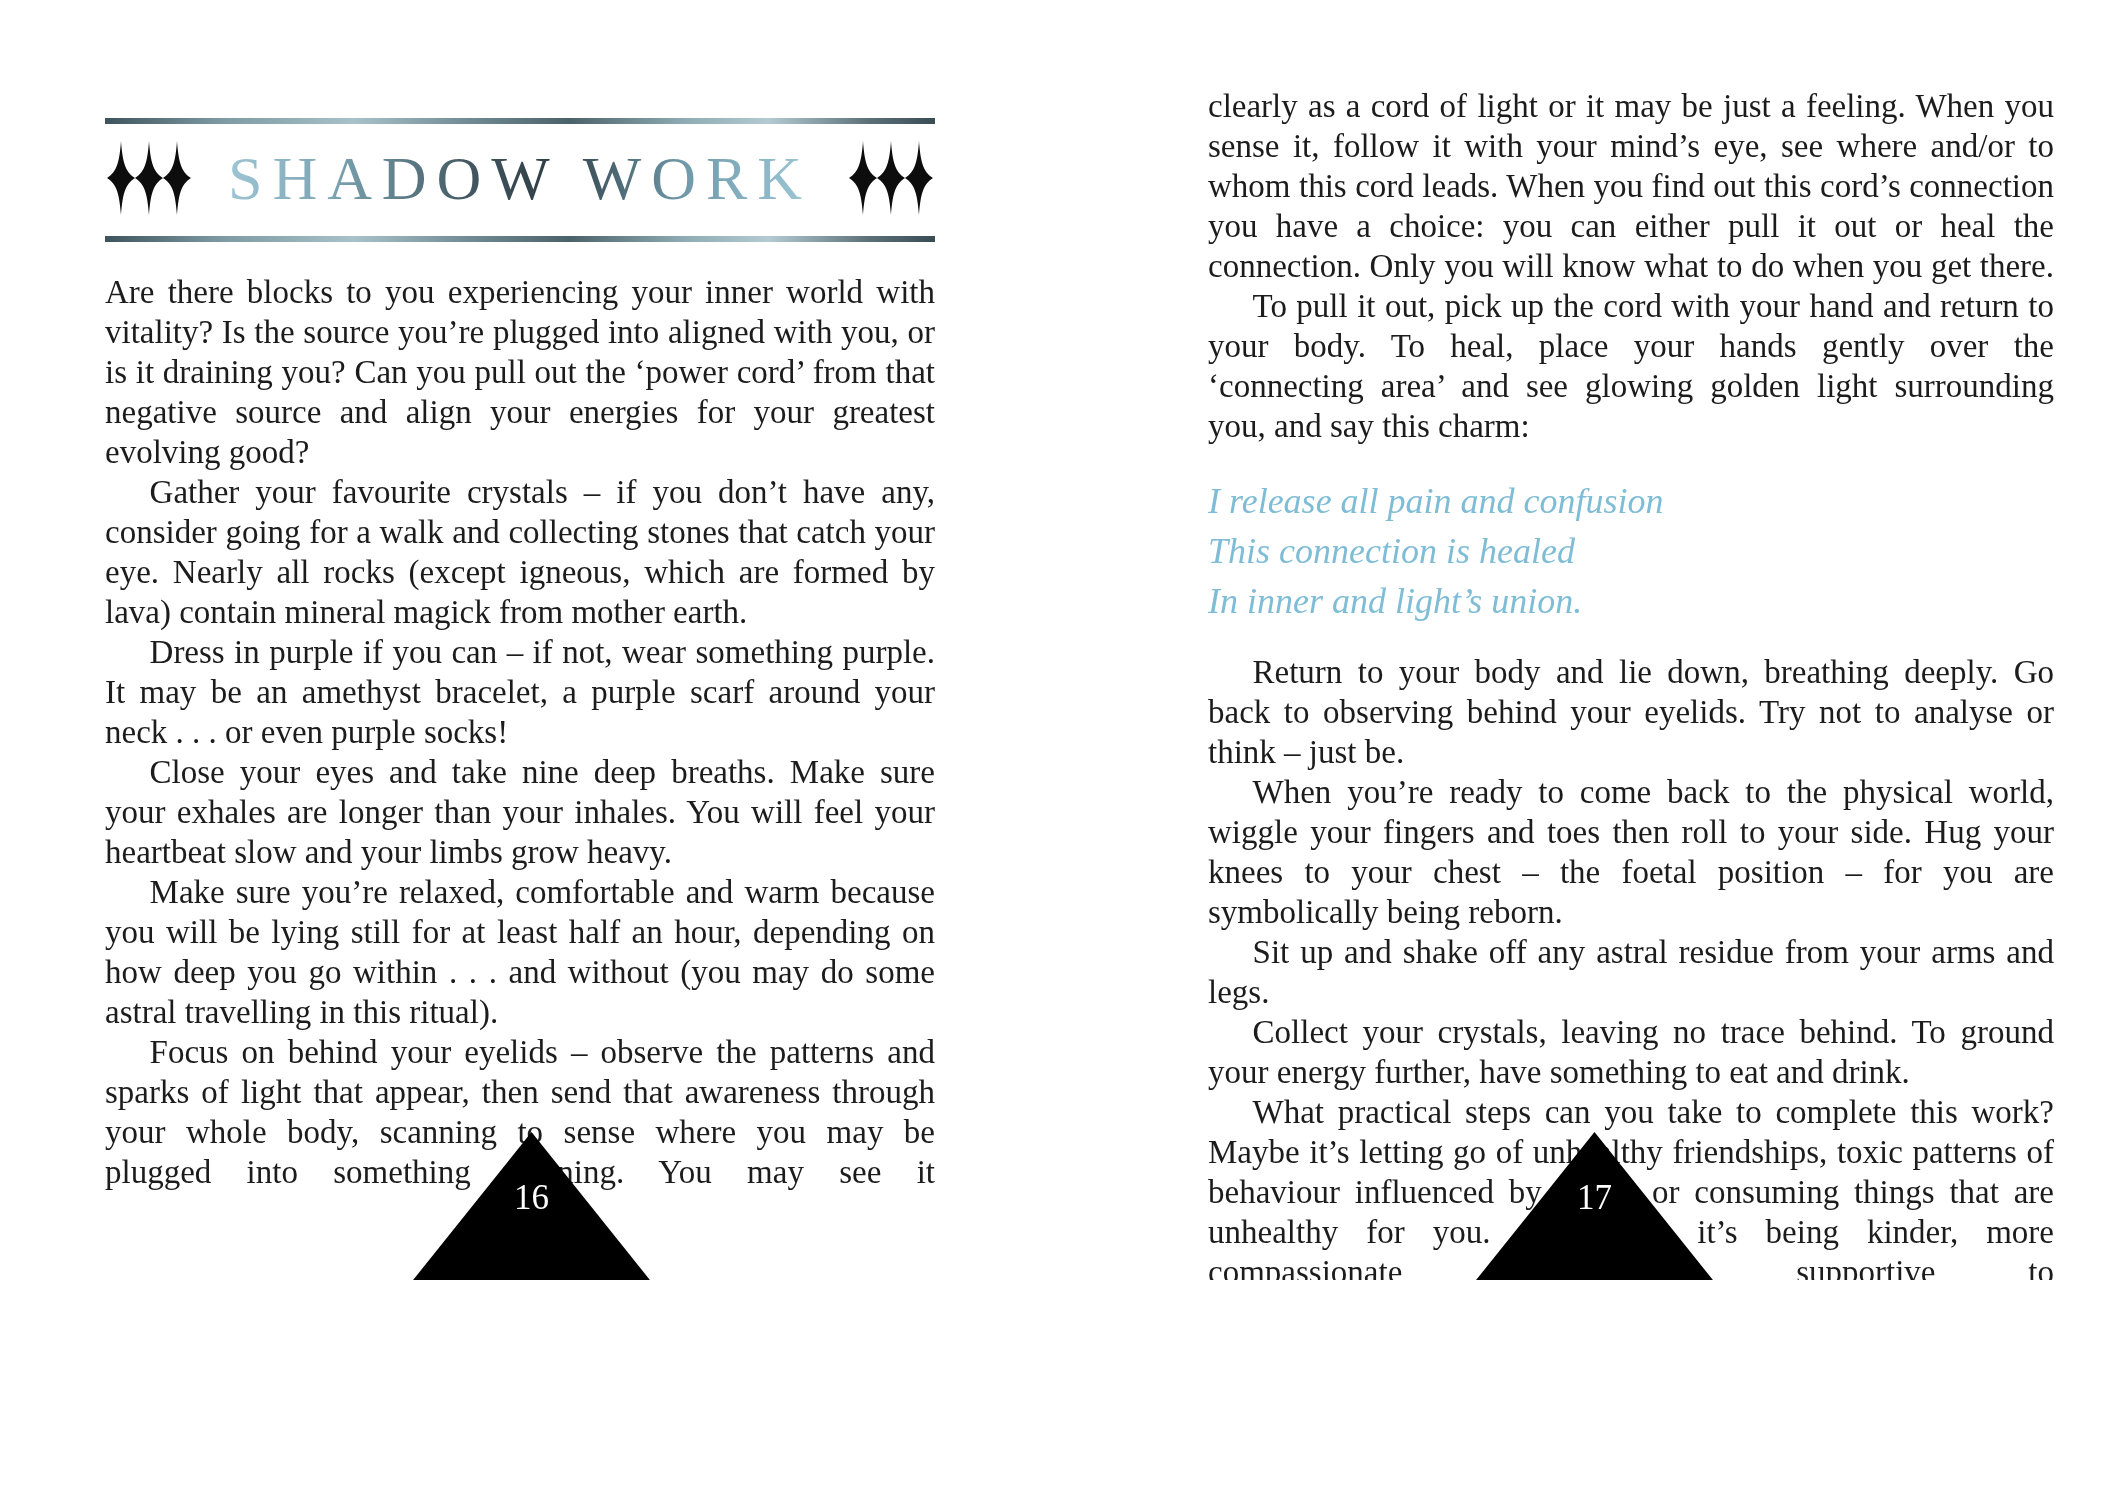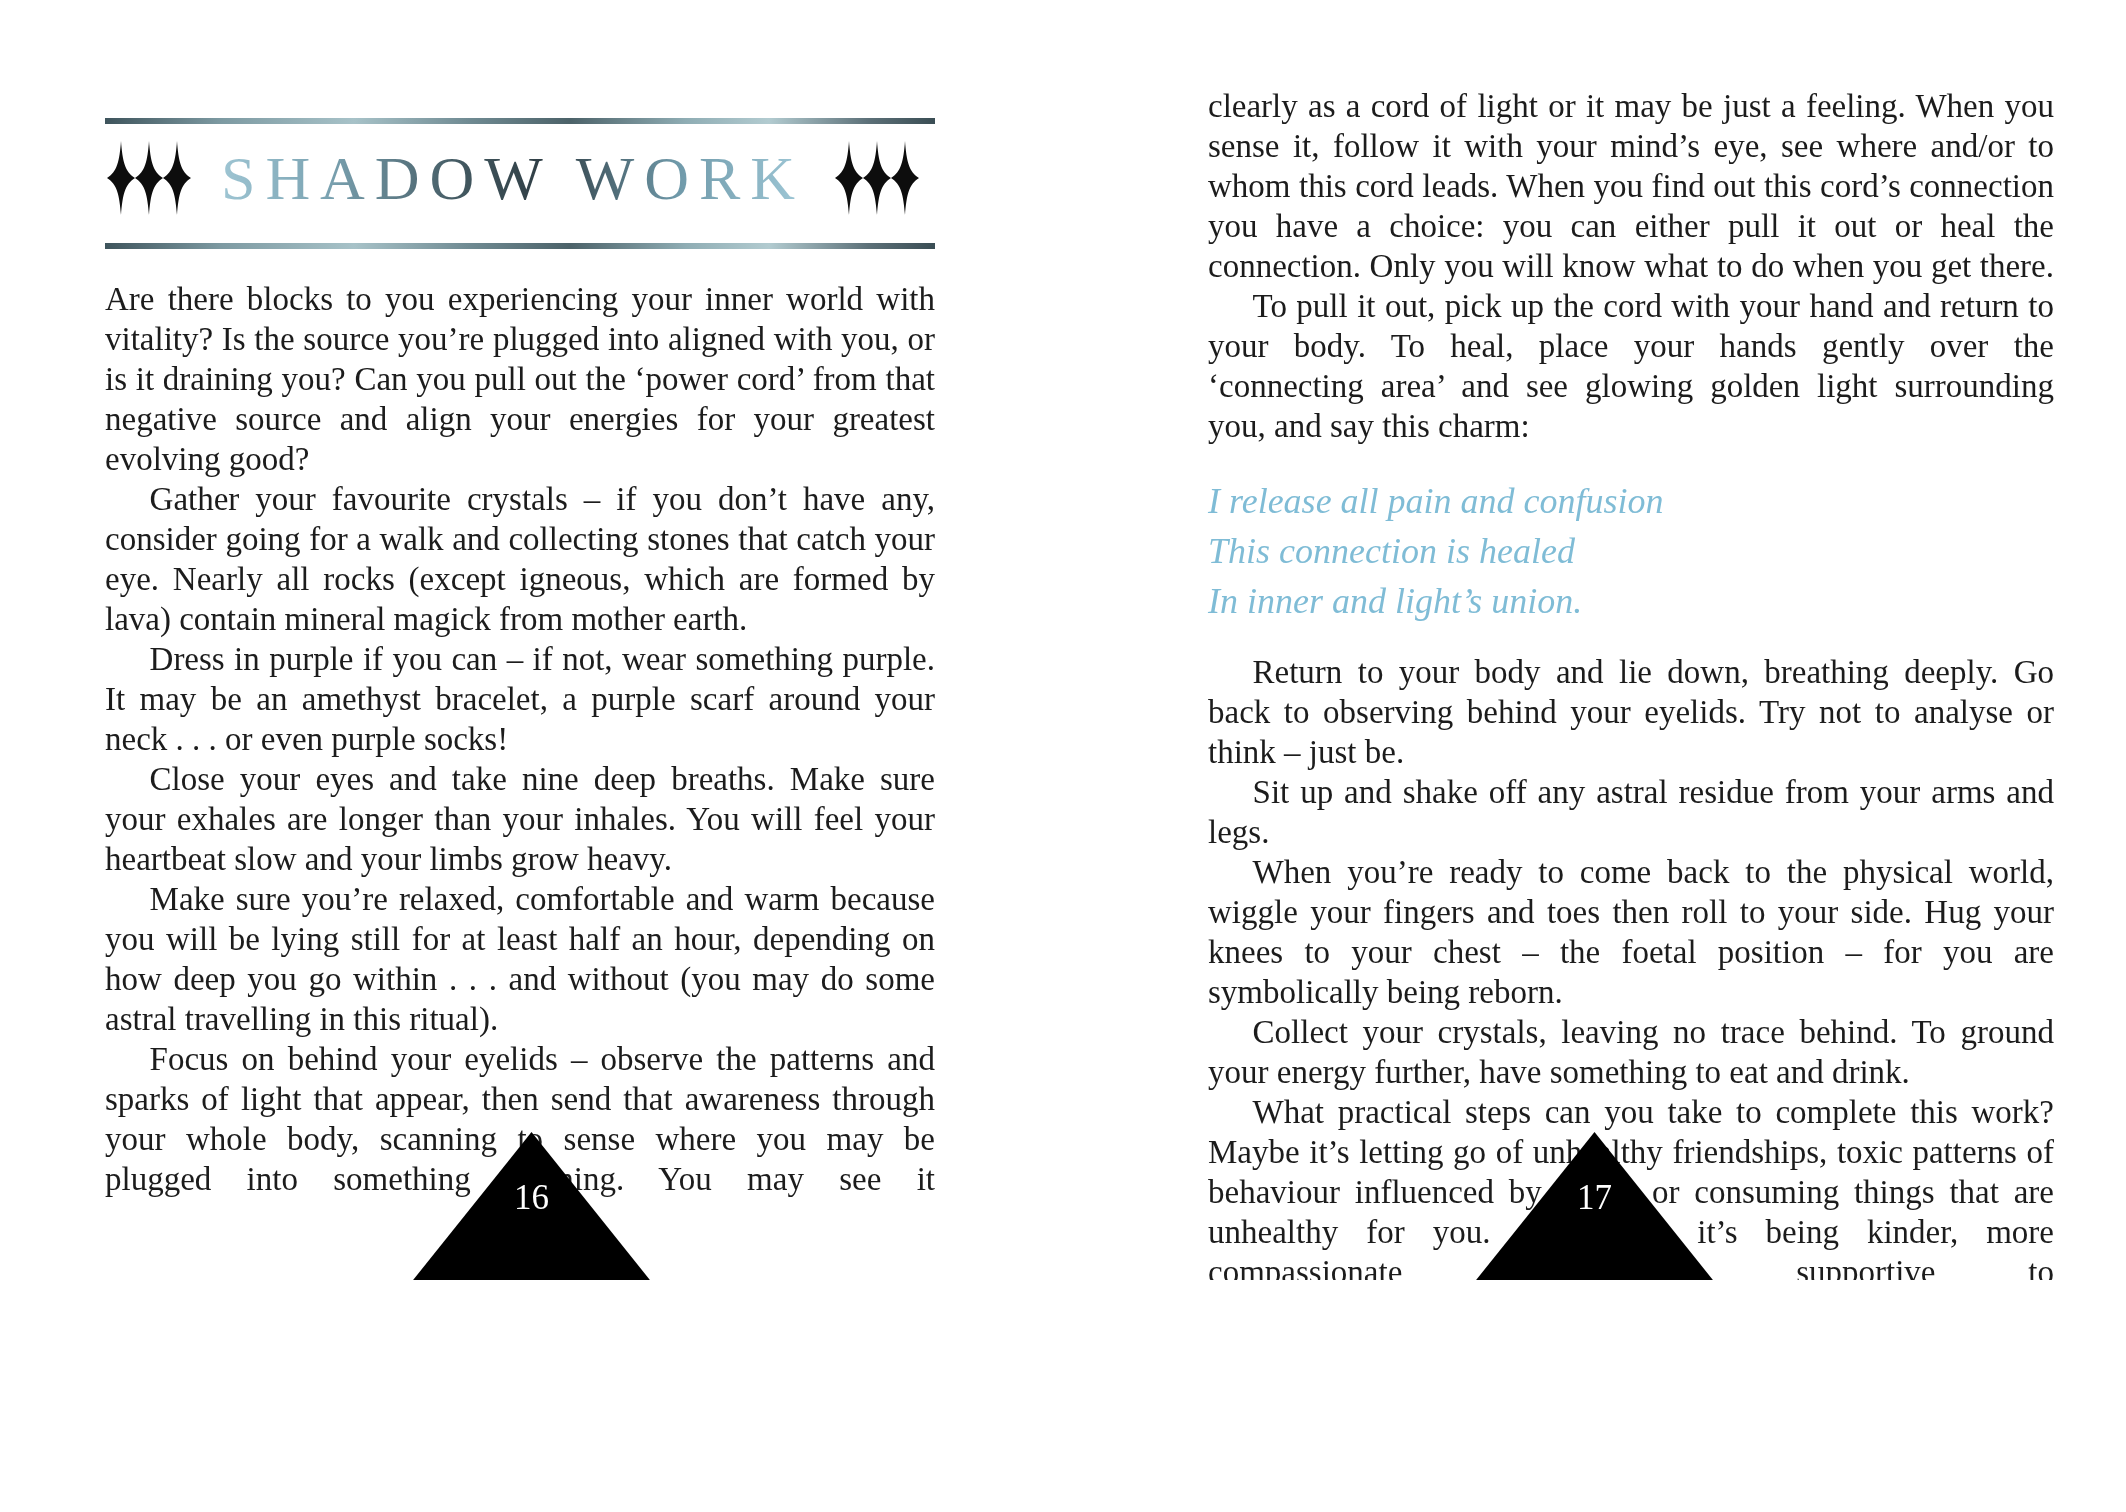--- a/index.html
+++ b/index.html
@@ -24,22 +24,22 @@
 
   
   .title-block { margin-bottom: 30px; }
   .rule {
     height: 6px; width: 100%;
     background: linear-gradient(90deg,
       #3e545c 0%, #7d9aa2 14%, #a7c2c8 30%, #6f8a92 44%,
       #4c6269 56%, #8fadb4 70%, #b2cbd0 80%, #5c7078 92%, #3a4d54 100%);
   }
   .title-row {
-    display: flex; align-items: center; justify-content: flex-start;
-    gap: 28px; padding: 16px 0 27px 0;
+    display: flex; align-items: center; justify-content: space-between;
+    gap: 20px; padding: 16px 0 20px 0;
   }
   .chapter-title {
     font-size: 62px; font-weight: 400;
     letter-spacing: 0.16em;
     white-space: nowrap;
     background: linear-gradient(90deg,
       #9ec5d3 0%, #7ba3b2 18%, #41565e 42%, #2f3d44 56%,
       #6f99a9 78%, #9fc8d7 100%);
     -webkit-background-clip: text;
     background-clip: text;
@@ -137,22 +137,22 @@
       <p class="noindent cont">clearly as a cord of light or it may be just a feeling. When you sense it, follow it with your mind’s eye, see where and/or to whom this cord leads. When you find out this cord’s connection you have a choice: you can either pull it out or heal the connection. Only you will know what to do when you get there.</p>
       <p>To pull it out, pick up the cord with your hand and return to your body. To heal, place your hands gently over the ‘connecting area’ and see glowing golden light surrounding you, and say this charm:</p>
 
       <div class="charm">
         <p>I release all pain and confusion</p>
         <p>This connection is healed</p>
         <p>In inner and light’s union.</p>
       </div>
 
       <p>Return to your body and lie down, breathing deeply. Go back to observing behind your eyelids. Try not to analyse or think – just be.</p>
+      <p>When you’re ready to come back to the physical world, wiggle your fingers and toes then roll to your side. Hug your knees to your chest – the foetal position – for you are symbolically being reborn.</p>
       <p>Sit up and shake off any astral residue from your arms and legs.</p>
-      <p>When you’re ready to come back to the physical world, wiggle your fingers and toes then roll to your side. Hug your knees to your chest – the foetal position – for you are symbolically being reborn.</p>
       <p>Collect your crystals, leaving no trace behind. To ground your energy further, have something to eat and drink.</p>
       <p class="cont">What practical steps can you take to complete this work? Maybe it’s letting go of unhealthy friendships, toxic patterns of behaviour influenced by others or consuming things that are unhealthy for you. Or maybe it’s being kinder, more compassionate and more supportive to</p>
     </div>
 
     <div class="triangle">
       <span class="pagenum">17</span>
     </div>
   </section>
 
 </div>

